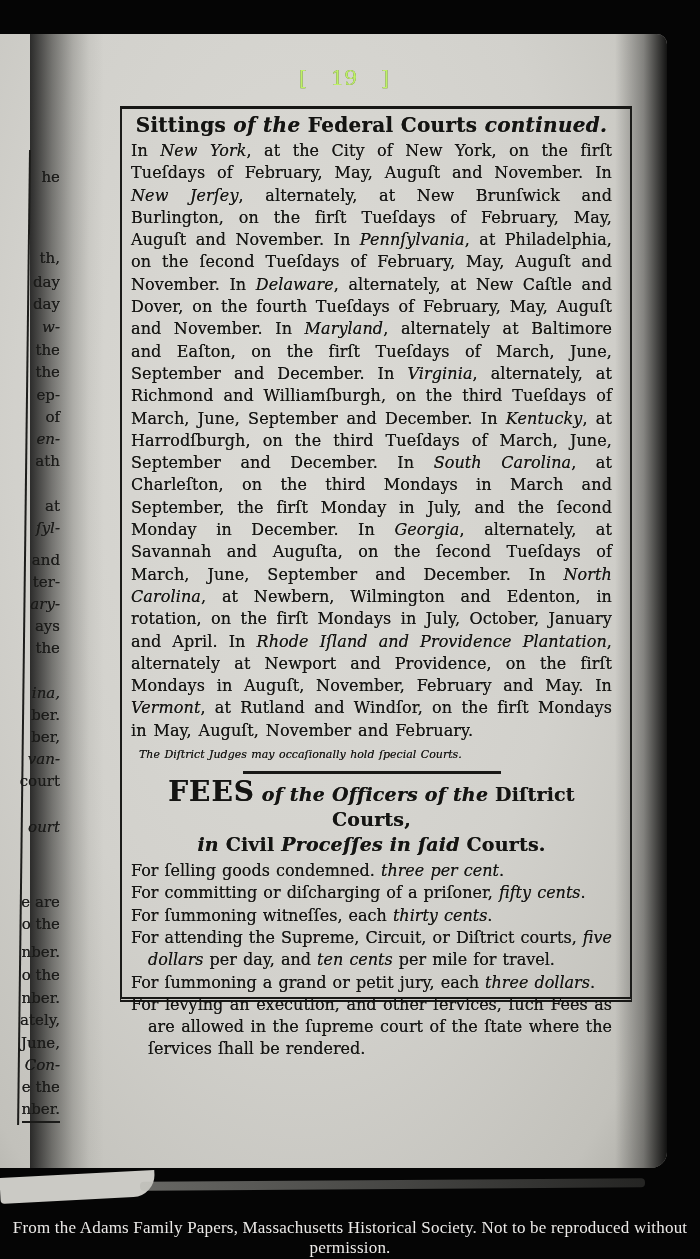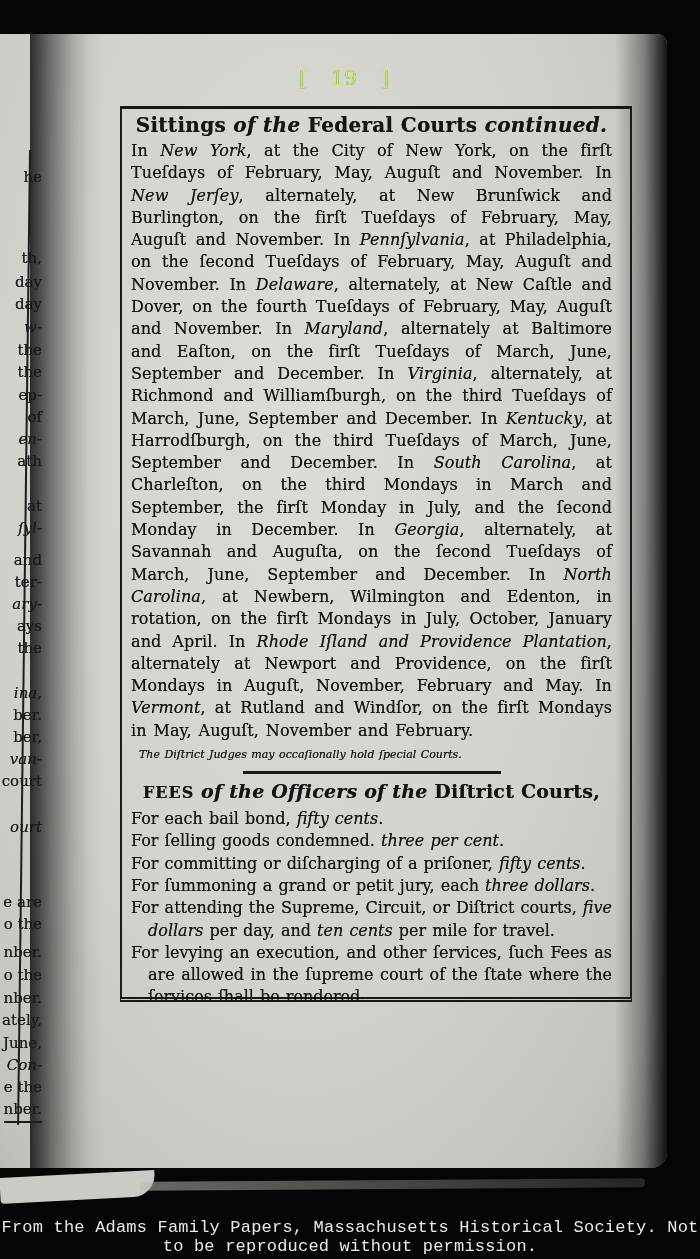--- a/index.html
+++ b/index.html
@@ -32,21 +32,21 @@
     position:absolute; left:0; top:1174px; width:155px; height:26px;
     background:#cbcac5; border-radius:0 0 22px 4px; transform:rotate(-3deg);
   }
   .edge-streak {
     position:absolute; left:140px; top:1180px; width:505px; height:9px;
     background:linear-gradient(to right, rgba(185,185,179,.55), rgba(110,110,105,.3));
     transform:rotate(-0.4deg); border-radius:4px;
   }
   
   .frag {
-    position:absolute; right:658px; white-space:nowrap;
+    position:absolute; right:640px; white-space:nowrap;
     font-size:15px; color:#1b1b19; line-height:18px;
     text-shadow:0 0 .5px rgba(20,20,20,.7);
   }
   .frag.ul { border-bottom:2px solid #1b1b19; padding-bottom:3px; }
   
   .page-no {
     position:absolute; left:88px; top:66px; width:512px;
     text-align:center; font-size:21px; color:#bef264; word-spacing:17px;
     text-shadow:0 0 .5px rgba(20,20,20,.8);
   }
@@ -70,33 +70,33 @@
     margin:0; font-size:16px; line-height:22.3px; text-align:justify;
     word-spacing:1.6px; letter-spacing:.1px;
   }
   .footnote {
     margin:2px 0 0 8px; font-size:11px; line-height:21px; word-spacing:1px;
   }
   .section-divider {
     width:258px; height:0; border-top:3px solid #181816; margin:6px auto 5px auto;
   }
   .fees-heading { text-align:center; font-size:19px; line-height:25px; margin:0; letter-spacing:.2px; }
-  .fees-heading .caps { font-size:16px; letter-spacing:1px; font-weight:bold;text-align:center; }
+  .fees-heading .caps { font-size:28px; letter-spacing:1px; font-weight:bold;text-align:center; }
   .fees-list { margin-top:3px; }
   .fee {
     margin:0; font-size:16px; line-height:22.3px; text-align:justify;
     word-spacing:1px; padding-left:17px; text-indent:-17px;
   }
   .it { font-style:italic; }
   .dc { font-size:30px; font-weight:bold; line-height:14px; vertical-align:-7px; letter-spacing:0; }
   
   .caption {
     position:absolute; left:0; top:1218px; width:700px; text-align:center;
     color:#eceae8; font-size:17px; letter-spacing:.2px;
-    font-family:Liberation Mono, monospace;
+    font-family:Liberation Serif, serif;
   }
 </style>
 </head>
 <body>
 
 <div class="paper"></div>
 <div class="gutter"></div>
 <div class="facing-rule"></div>
 <div class="curl"></div>
 <div class="edge-streak"></div>
@@ -143,24 +143,25 @@
 <div class="textbox">
   <h1 class="sittings-heading"><span>Sittings </span><span class="it">of the </span><span>Federal Courts </span><span class="it">continued.</span></h1>
 
   <p class="body-par"><span>In </span><span class="it">New York</span><span>, at the City of New York, on the firſt Tueſdays of February, May, Auguſt and November. In </span><span class="it">New Jerſey</span><span>, alternately, at New Brunſwick and Burlington, on the firſt Tueſdays of February, May, Auguſt and November. In </span><span class="it">Pennſylvania</span><span>, at Philadelphia, on the ſecond Tueſdays of February, May, Auguſt and November. In </span><span class="it">Delaware</span><span>, alternately, at New Caſtle and Dover, on the fourth Tueſdays of February, May, Auguſt and November. In </span><span class="it">Maryland</span><span>, alternately at Baltimore and Eaſton, on the firſt Tueſdays of March, June, September and December. In </span><span class="it">Virginia</span><span>, alternately, at Richmond and Williamſburgh, on the third Tueſdays of March, June, September and December. In </span><span class="it">Kentucky</span><span>, at Harrodſburgh, on the third Tueſdays of March, June, September and December. In </span><span class="it">South Carolina</span><span>, at Charleſton, on the third Mondays in March and September, the firſt Monday in July, and the ſecond Monday in December. In </span><span class="it">Georgia</span><span>, alternately, at Savannah and Auguſta, on the ſecond Tueſdays of March, June, September and December. In </span><span class="it">North Carolina</span><span>, at Newbern, Wilmington and Edenton, in rotation, on the firſt Mondays in July, October, January and April. In </span><span class="it">Rhode Iſland and Providence Plantation</span><span>, alternately at Newport and Providence, on the firſt Mondays in Auguſt, November, February and May. In </span><span class="it">Vermont</span><span>, at Rutland and Windſor, on the firſt Mondays in May, Auguſt, November and February.</span></p>
 
   <p class="footnote it"><span class="it">The </span><span>Diſtrict Judges </span><span class="it">may occaſionally hold ſpecial Courts.</span></p>
 
   <div class="section-divider"></div>
 
   <h2 class="fees-heading"><span class="caps">FEES</span><span class="it"> of the Officers of the </span><span>Diſtrict Courts,</span></h2>
+  <h2 class="fees-heading"><span class="it">in </span><span>Civil </span><span class="it">Proceſſes in ſaid </span><span>Courts.</span></h2>
 
   <div class="fees-list">
-      <p class="fee"><span>For each bail bond, </span><span class="it">fifty cents</span><span>.</span></p>
       <p class="fee"><span>For ſelling goods condemned. </span><span class="it">three per cent</span><span>.</span></p>
       <p class="fee"><span>For committing or diſcharging of a priſoner, </span><span class="it">fifty cents</span><span>.</span></p>
+      <p class="fee"><span>For ſummoning witneſſes, each </span><span class="it">thirty cents</span><span>.</span></p>
+      <p class="fee"><span>For attending the Supreme, Circuit, or Diſtrict courts, </span><span class="it">five dollars</span><span> per day, and </span><span class="it">ten cents</span><span> per mile for travel.</span></p>
       <p class="fee"><span>For ſummoning a grand or petit jury, each </span><span class="it">three dollars</span><span>.</span></p>
-      <p class="fee"><span>For attending the Supreme, Circuit, or Diſtrict courts, </span><span class="it">five dollars</span><span> per day, and </span><span class="it">ten cents</span><span> per mile for travel.</span></p>
       <p class="fee"><span>For levying an execution, and other ſervices, ſuch Fees as are allowed in the ſupreme court of the ſtate where the ſervices ſhall be rendered.</span></p>
     </div>
 </div>
 
 <div class="caption">From the Adams Family Papers, Massachusetts Historical Society. Not to be reproduced without permission.</div>
 
 </body></html>

